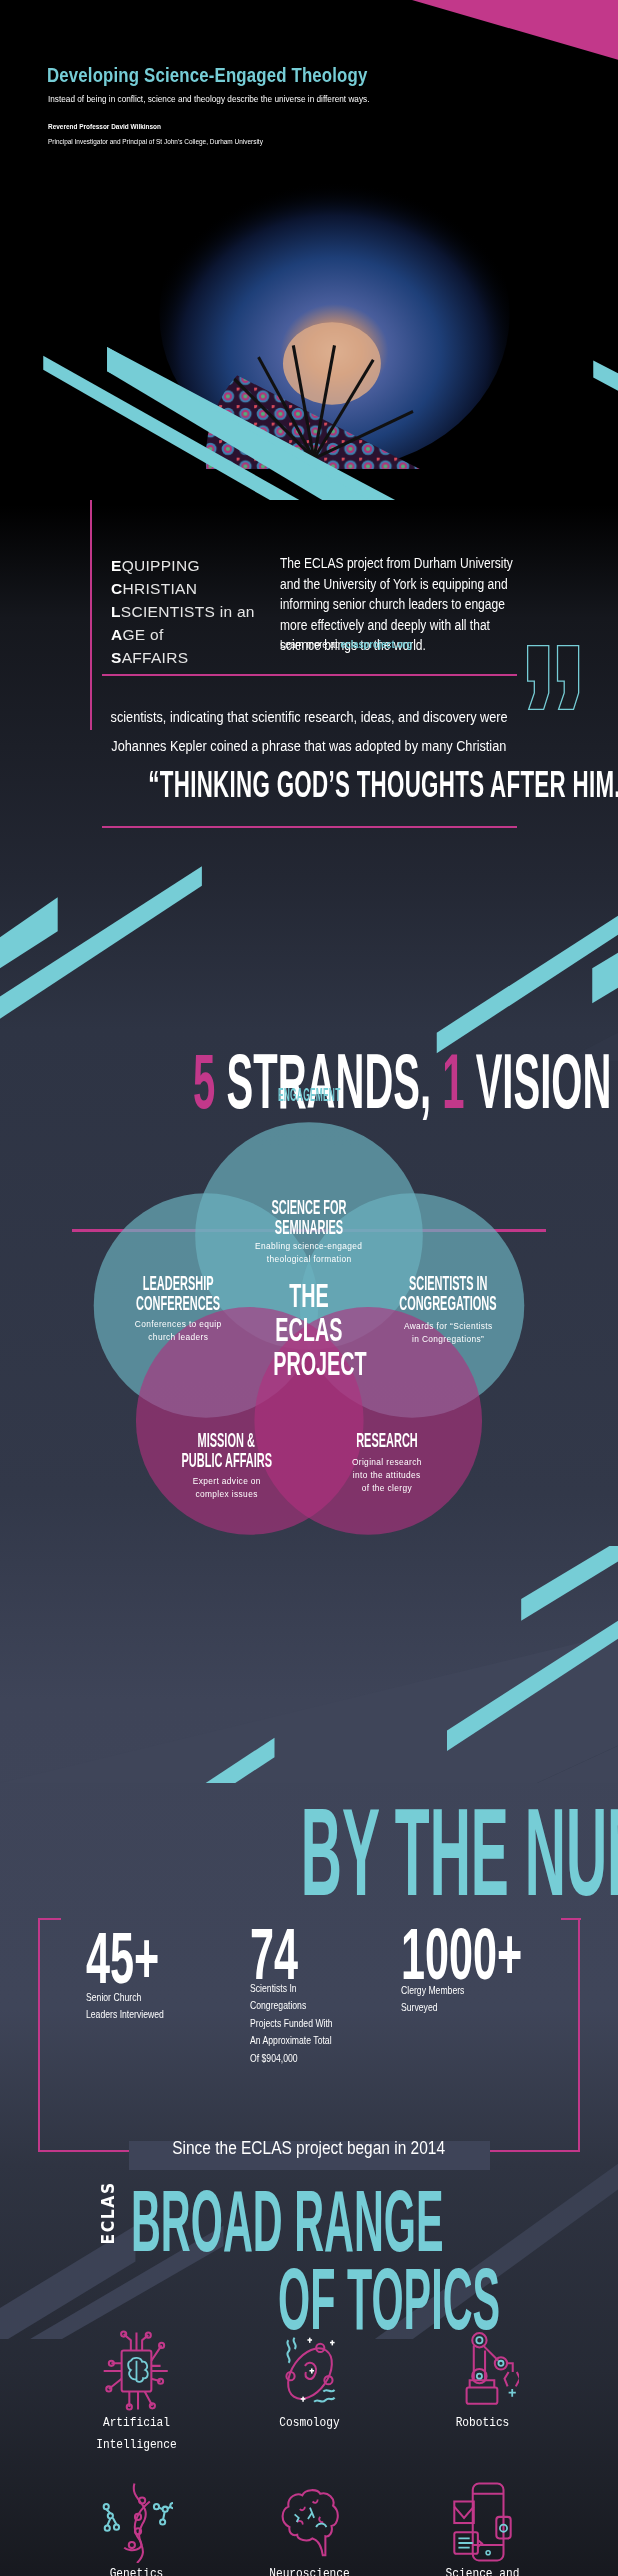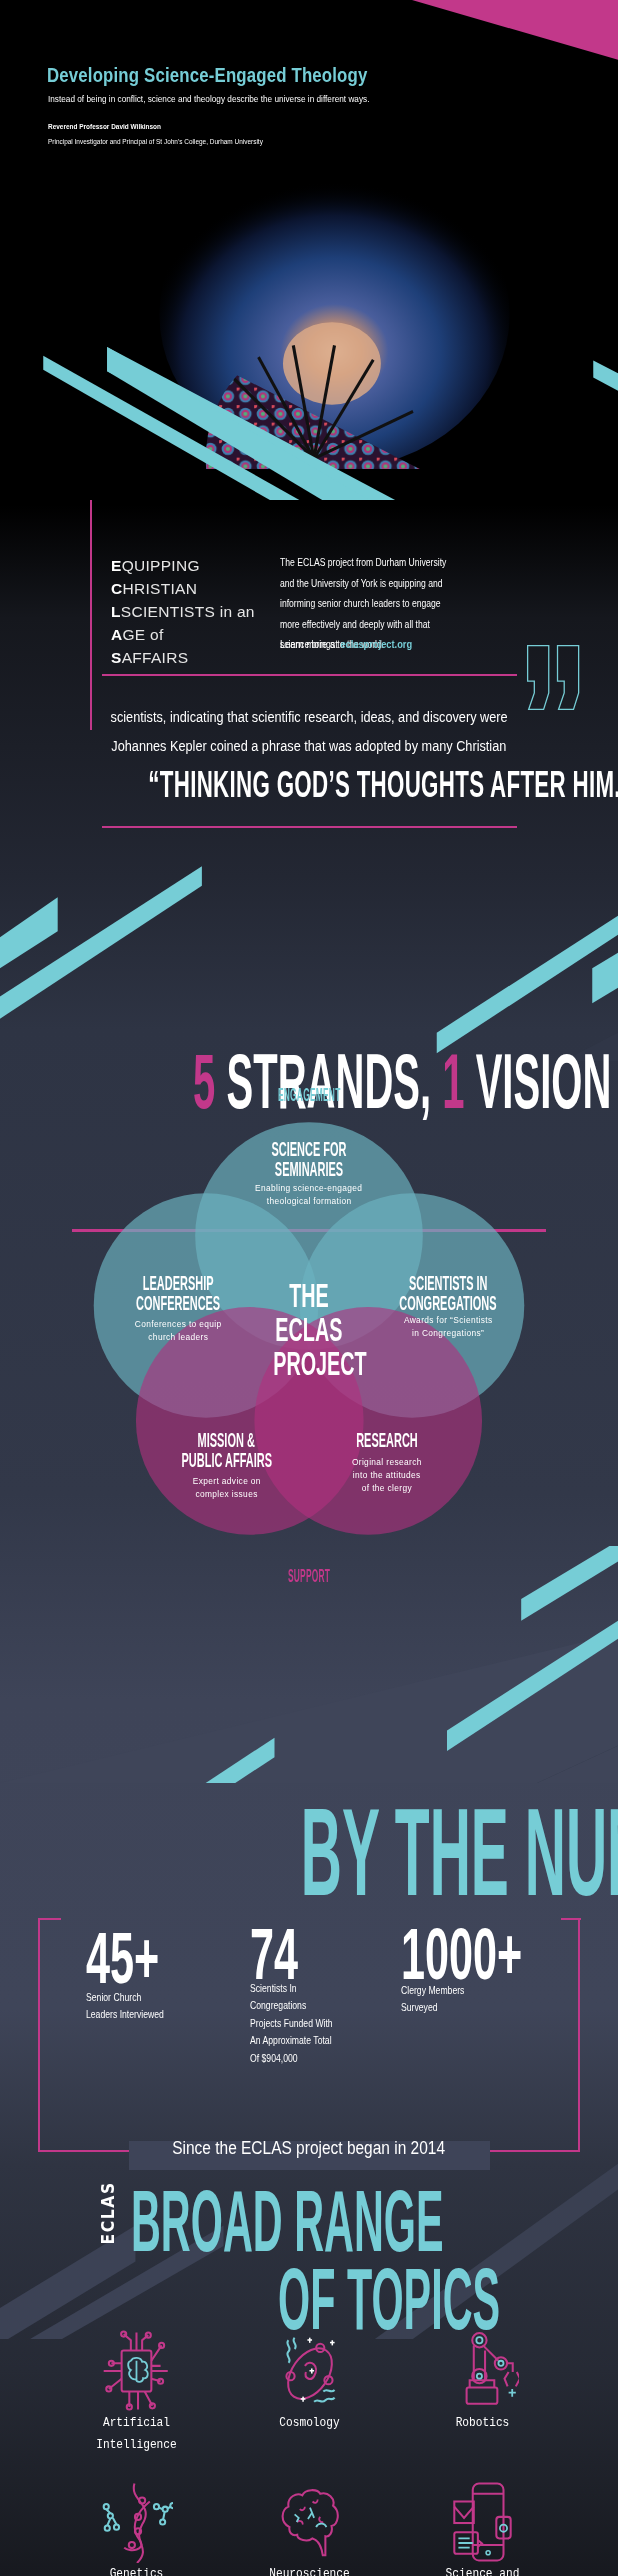--- a/index.html
+++ b/index.html
@@ -14,21 +14,21 @@
   .hero-title { left: 47px; top: 64px; font-size: 20px; font-weight: 700; color: #76cdd6; letter-spacing: 0.2px; white-space: nowrap; transform: scaleX(0.84); transform-origin: left top; }
   .hero-sub { left: 48px; top: 93px; font-size: 9.8px; color: #fff; white-space: nowrap; transform: scaleX(0.84); transform-origin: left top; }
   .hero-author { left: 48px; top: 122px; font-size: 7.7px; font-weight: 700; white-space: nowrap; transform: scaleX(0.84); transform-origin: left top; }
   .hero-role { left: 48px; top: 137px; font-size: 7.7px; white-space: nowrap; transform: scaleX(0.84); transform-origin: left top; }
   .galaxy { left: 149px; top: 160px; width: 371px; height: 309px; }
 
   
   .acro-bar { left: 90px; top: 500px; width: 1.5px; height: 230px; background: #c2388a; }
   .acro { left: 111px; top: 554px; font-size: 15.5px; line-height: 23px; color: #e6e6e6; letter-spacing: 0.3px; font-weight: 300; }
   .acro b { font-weight: 700; color: #fff; }
-  .acro-desc { left: 280px; top: 553px; width: 268px; font-size: 10px; line-height: 20.6px; color: #fff; }
+  .acro-desc { left: 280px; top: 553px; width: 268px; font-size: 14px; line-height: 20.6px; color: #fff; }
   .acro-desc .d { transform: scaleX(0.86); transform-origin: left top; white-space: nowrap; }
   .learn { left: 280px; top: 638px; font-size: 10.8px; white-space: nowrap; transform: scaleX(0.86); transform-origin: left top; }
   .learn .link { color: #76cdd6; font-weight: 700; }
 
   .kepler { left: 0; top: 702px; width: 618px; text-align: center; font-size: 15.5px; line-height: 29px; color: #fff; }
   .kepler .l { display: inline-block; transform: scaleX(0.82); white-space: nowrap; }
   .kepler-quote { left: 0; top: 764px; width: 618px; text-align: center; font-size: 36px; font-weight: 700; color: #fff; letter-spacing: 0.5px; }
   .kepler-quote span { display: inline-block; transform: scaleX(0.62); white-space: nowrap; }
 
   
@@ -230,57 +230,56 @@
   <div class="abs venn-label" style="top:1085px;color:#76cdd6"><span>ENGAGEMENT</span></div>
 
   <svg class="abs" style="left:0;top:1082px" width="618" height="515" viewBox="0 0 1200 1000">
     <circle cx="600" cy="299" r="221" fill="#6bb3bf" fill-opacity="0.68"></circle>
     <circle cx="400" cy="434" r="218" fill="#6bb3bf" fill-opacity="0.68"></circle>
     <circle cx="800" cy="434" r="218" fill="#6bb3bf" fill-opacity="0.68"></circle>
     <circle cx="485" cy="658" r="221" fill="#b0307e" fill-opacity="0.62"></circle>
     <circle cx="715" cy="658" r="221" fill="#b0307e" fill-opacity="0.62"></circle>
   </svg>
 
-  <div class="abs" style="left:206px;top:1140px;width:206px">
+  <div class="abs" style="left:206px;top:1198px;width:206px">
     <div class="v-title"><span>SCIENCE  FOR</span></div>
     <div class="v-title"><span>SEMINARIES</span></div>
     <div class="v-desc" style="margin-top:3.1px"><span>Enabling science-engaged</span></div>
     <div class="v-desc"><span>theological formation</span></div>
   </div>
   <div class="abs" style="left:93px;top:1274px;width:170px">
     <div class="v-title"><span>LEADERSHIP</span></div>
     <div class="v-title"><span>CONFERENCES</span></div>
     <div class="v-desc" style="margin-top:5.2px"><span>Conferences to equip</span></div>
     <div class="v-desc"><span>church leaders</span></div>
   </div>
   <div class="abs" style="left:350px;top:1274px;width:196px">
     <div class="v-title"><span>SCIENTISTS IN</span></div>
     <div class="v-title"><span>CONGREGATIONS</span></div>
-    <div class="v-desc" style="margin-top:1px"><span>Awards for “Scientists</span></div>
+    <div class="v-desc" style="margin-top:7px"><span>Awards for “Scientists</span></div>
     <div class="v-desc"><span>in Congregations”</span></div>
   </div>
   <div class="abs" style="left:242px;top:1279px;width:134px">
     <div class="v-center"><span>THE</span></div>
     <div class="v-center"><span>ECLAS</span></div>
     <div class="v-center"><span>PROJECT</span></div>
   </div>
   <div class="abs" style="left:139px;top:1431px;width:175px">
     <div class="v-title"><span>MISSION &amp;</span></div>
     <div class="v-title"><span>PUBLIC AFFAIRS</span></div>
     <div class="v-desc" style="margin-top:5.2px"><span>Expert advice on</span></div>
     <div class="v-desc"><span>complex issues</span></div>
   </div>
   <div class="abs" style="left:299px;top:1431px;width:175px">
     <div class="v-title"><span>RESEARCH</span></div>
     <div class="v-desc" style="margin-top:5.2px"><span>Original research</span></div>
     <div class="v-desc"><span>into the attitudes</span></div>
     <div class="v-desc"><span>of the clergy</span></div>
   </div>
 
-  <div class="abs venn-label" style="top:1566px;color:#c2388a"><span>SUPPORT</span></div>
 
   <svg class="abs" style="left:0;top:1546px" width="618" height="237" viewBox="0 0 1200 460">
     <polygon points="0,460 0,940 1200,940 1200,170" fill="#3f4559"></polygon>
     <polygon points="0,942 0,460 1200,-160 1200,170" fill="none"></polygon>
     <polygon points="0,1150 0,600 1200,0" fill="none"></polygon>
     <polygon points="0,940 1200,250 1200,460 0,460" fill="none"></polygon>
     <polygon points="1012,103 1200,-10 1200,30 1012,145" fill="#76cdd6"></polygon>
     <polygon points="868,358 1200,145 1200,180 868,398" fill="#76cdd6"></polygon>
     <polygon points="0,616 235,463 235,530 0,683" fill="#76cdd6"></polygon>
     <polygon points="107,653 533,372 533,410 107,690" fill="#76cdd6"></polygon>

